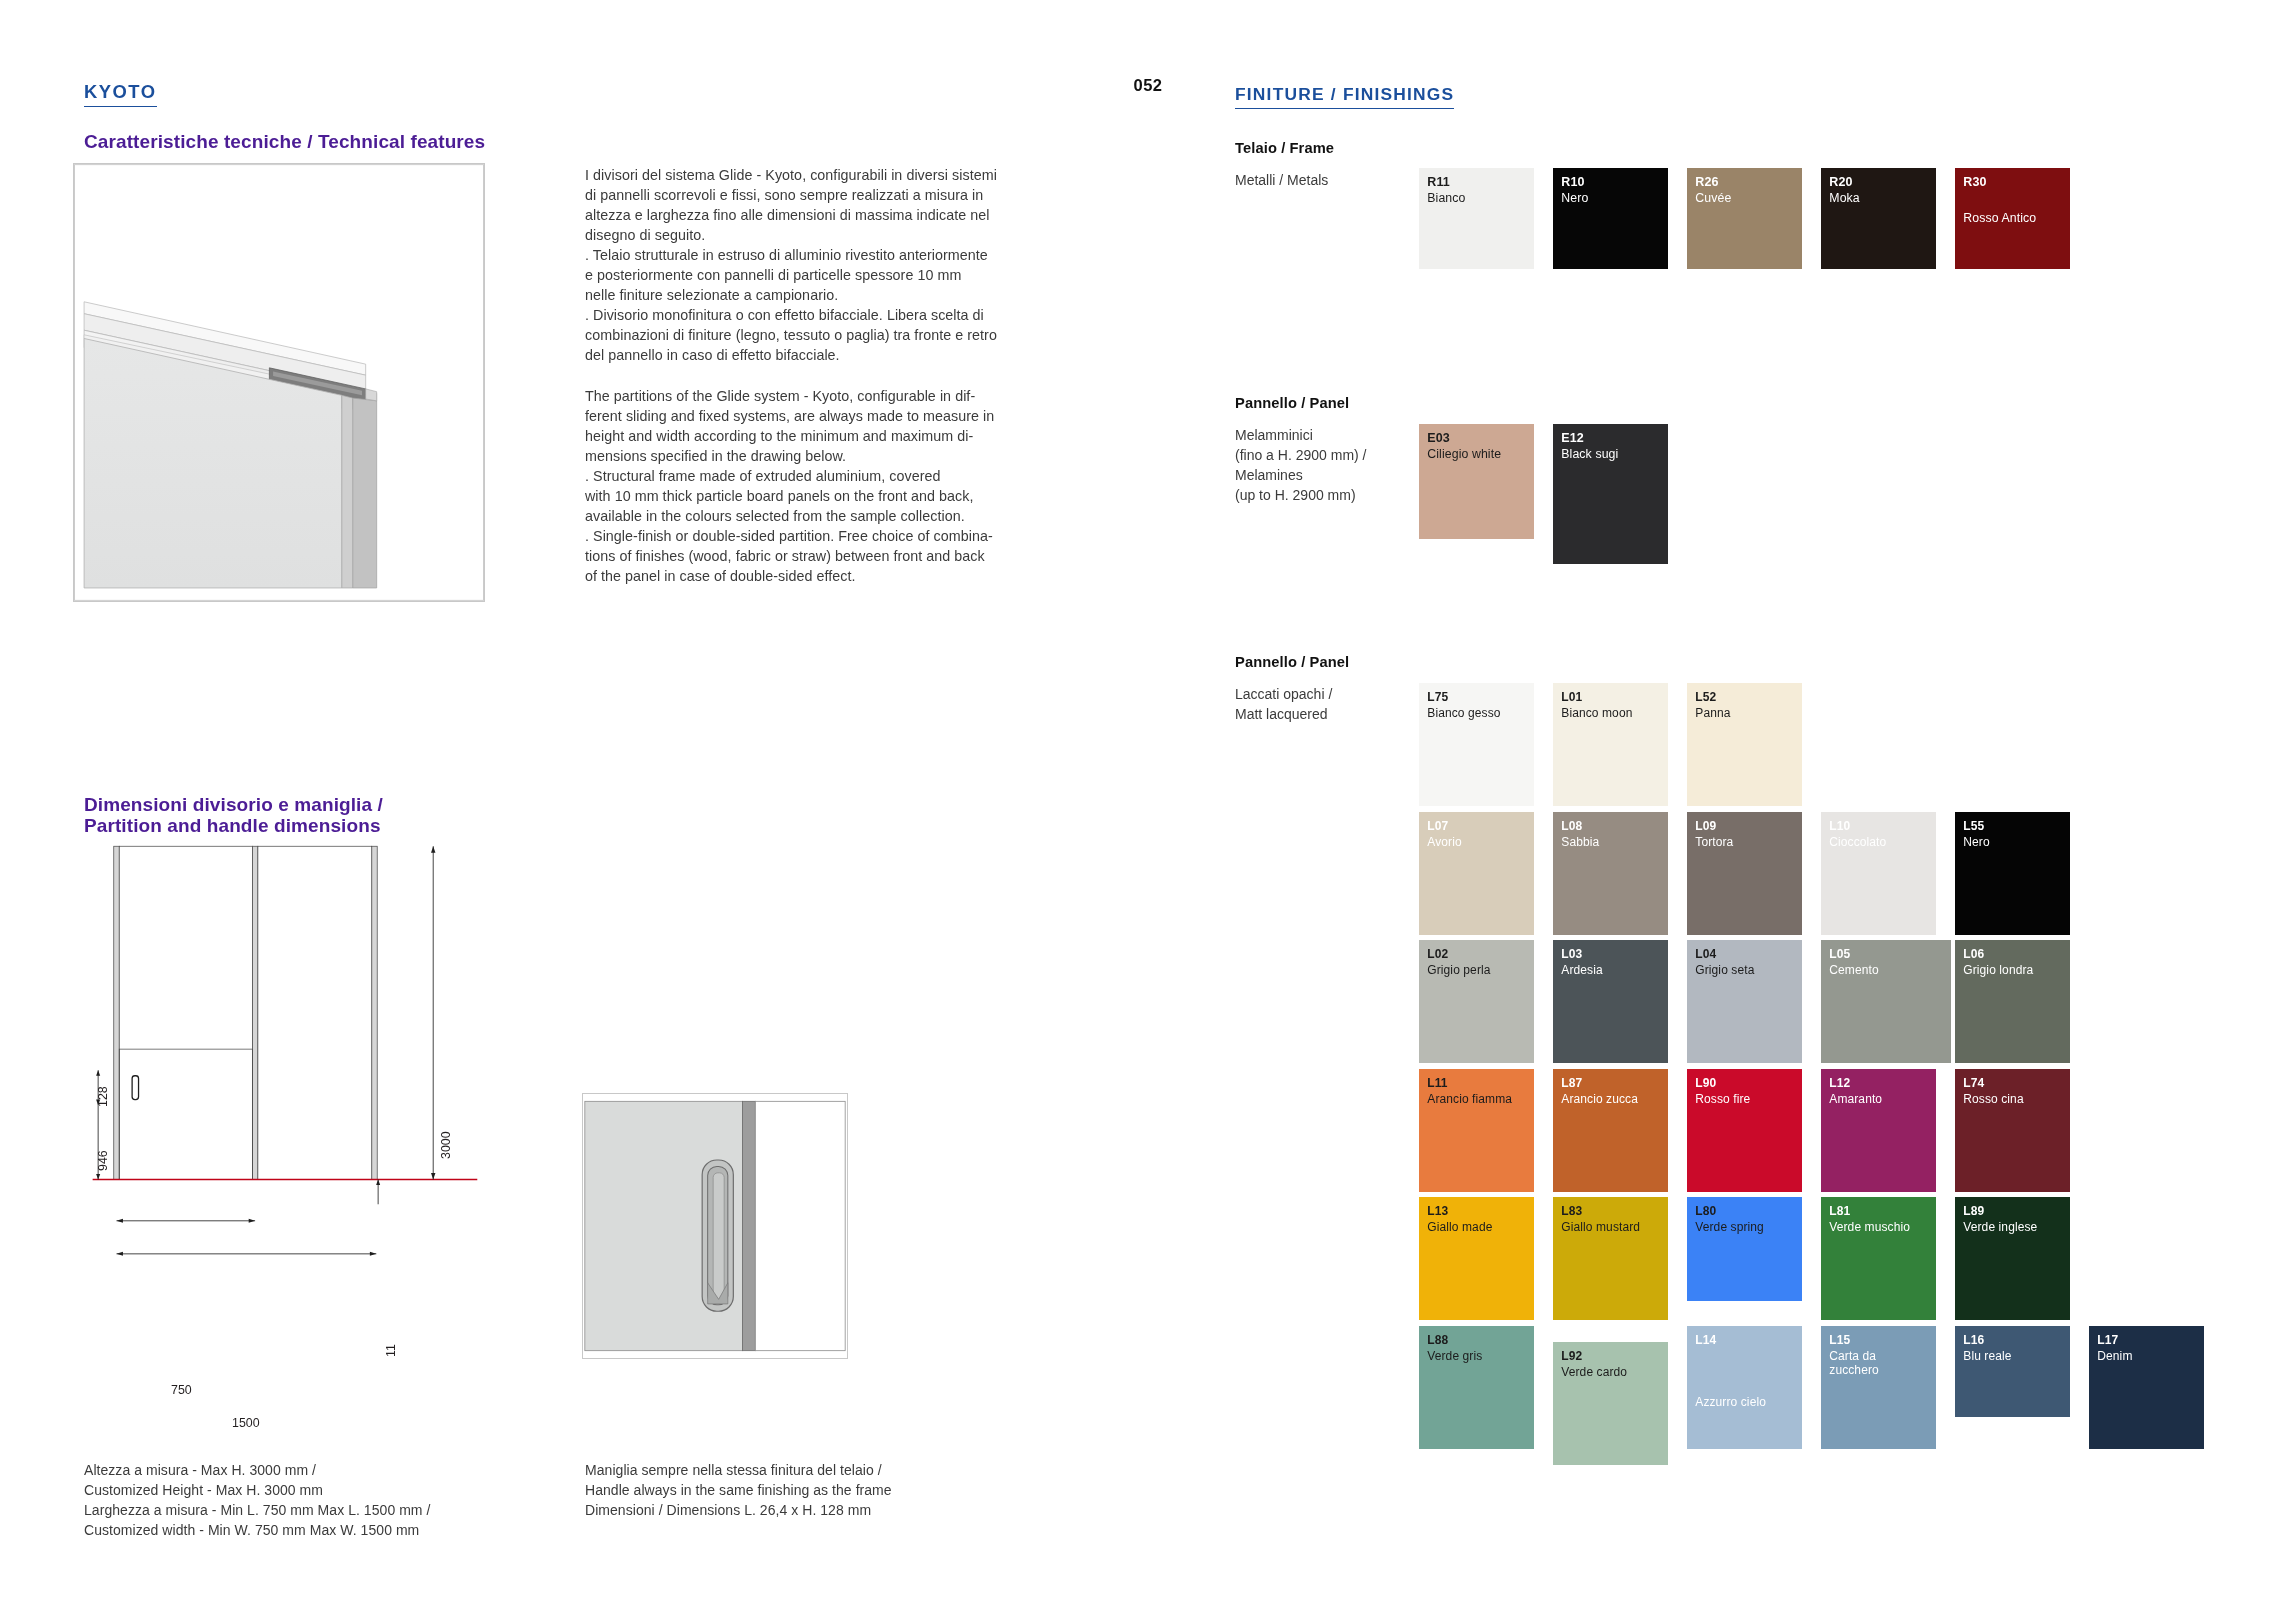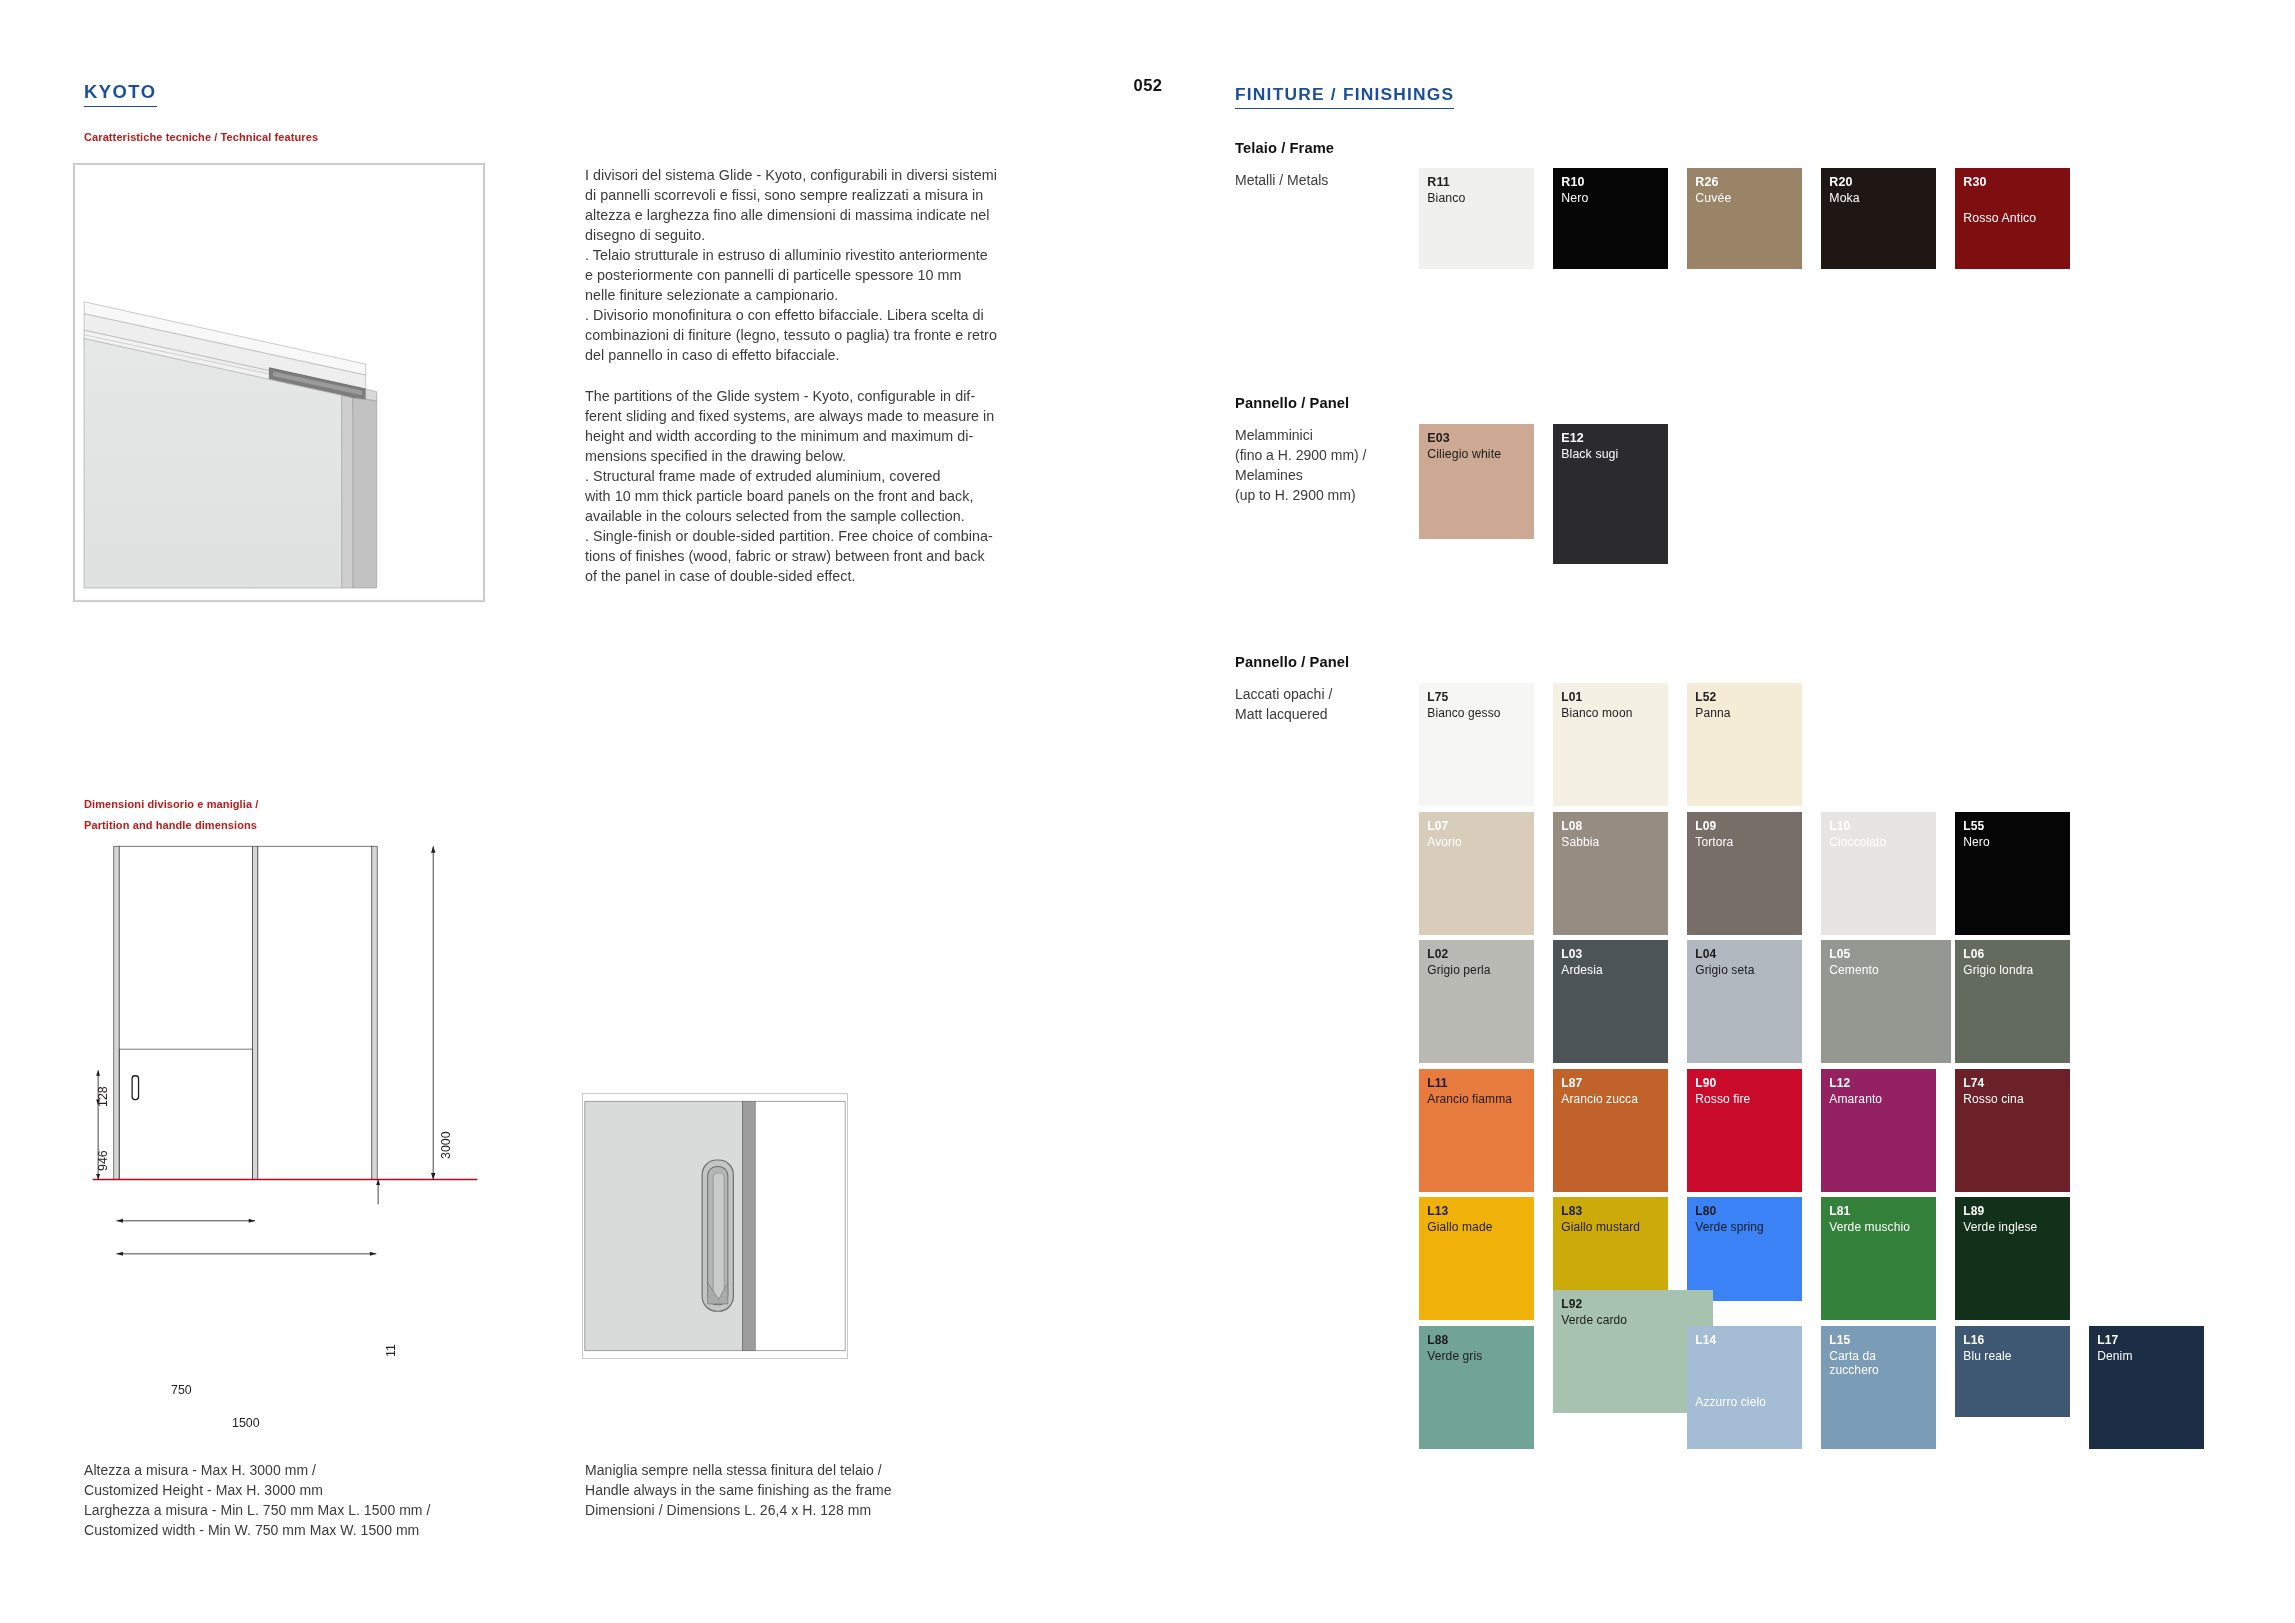--- a/index.html
+++ b/index.html
@@ -14,21 +14,21 @@
   .brand{
     position:absolute;left:84px;top:81px;
     font-size:18.4px;font-weight:700;letter-spacing:1.5px;
     color:#1b4f9c;border-bottom:1.8px solid #1b4f9c;padding-bottom:2.8px;
   }
   .folio{
     position:absolute;left:0;top:76px;width:2296px;text-align:center;
     font-size:16.5px;font-weight:700;color:#111;letter-spacing:0.5px;
   }
   .sec-title{
-    position:absolute;font-size:11px;font-weight:700;color:#b91c1c;letter-spacing:0.1px;
+    position:absolute;font-size:19px;font-weight:700;color:#4c1d95;letter-spacing:0.1px;
   }
   .right-head{
     position:absolute;left:1235px;top:84px;
     font-size:17.4px;font-weight:700;letter-spacing:1.2px;color:#1b4f9c;
     border-bottom:1.8px solid #1b4f9c;padding-bottom:2.8px;
   }
   .body-txt{
     position:absolute;font-size:14.3px;line-height:20px;color:#3b3b3b;
     white-space:pre-line;letter-spacing:0.05px;
   }
@@ -339,21 +339,21 @@
         <div class="nm" style="color: rgb(255, 255, 255);">Verde muschio</div>
       </div>
       <div class="sw" style="left: 1955px; top: 1197px; width: 115px; height: 123px; background: rgb(19, 48, 27);">
         <div class="code" style="color: rgb(255, 255, 255);">L89</div>
         <div class="nm" style="color: rgb(255, 255, 255);">Verde inglese</div>
       </div>
       <div class="sw" style="left: 1419px; top: 1326px; width: 115px; height: 123px; background: rgb(114, 164, 150);">
         <div class="code" style="color: rgb(28, 28, 28);">L88</div>
         <div class="nm" style="color: rgb(28, 28, 28);">Verde gris</div>
       </div>
-      <div class="sw" style="left: 1553px; top: 1290px; width: 115px; height: 123px; background: rgb(167, 194, 174); padding-left: 45px;">
+      <div class="sw" style="left: 1553px; top: 1342px; width: 115px; height: 123px; background: rgb(167, 194, 174);">
         <div class="code" style="color: rgb(28, 28, 28);">L92</div>
         <div class="nm" style="color: rgb(28, 28, 28);">Verde cardo</div>
       </div>
       <div class="sw" style="left: 1687px; top: 1326px; width: 115px; height: 123px; background: rgb(165, 189, 212);">
         <div class="code" style="color: rgb(255, 255, 255);">L14</div>
         <div class="nm" style="color: rgb(255, 255, 255); margin-top: 46px;">Azzurro cielo</div>
       </div>
       <div class="sw" style="left: 1821px; top: 1326px; width: 115px; height: 123px; background: rgb(123, 156, 182);">
         <div class="code" style="color: rgb(255, 255, 255);">L15</div>
         <div class="nm" style="color: rgb(255, 255, 255);">Carta da

